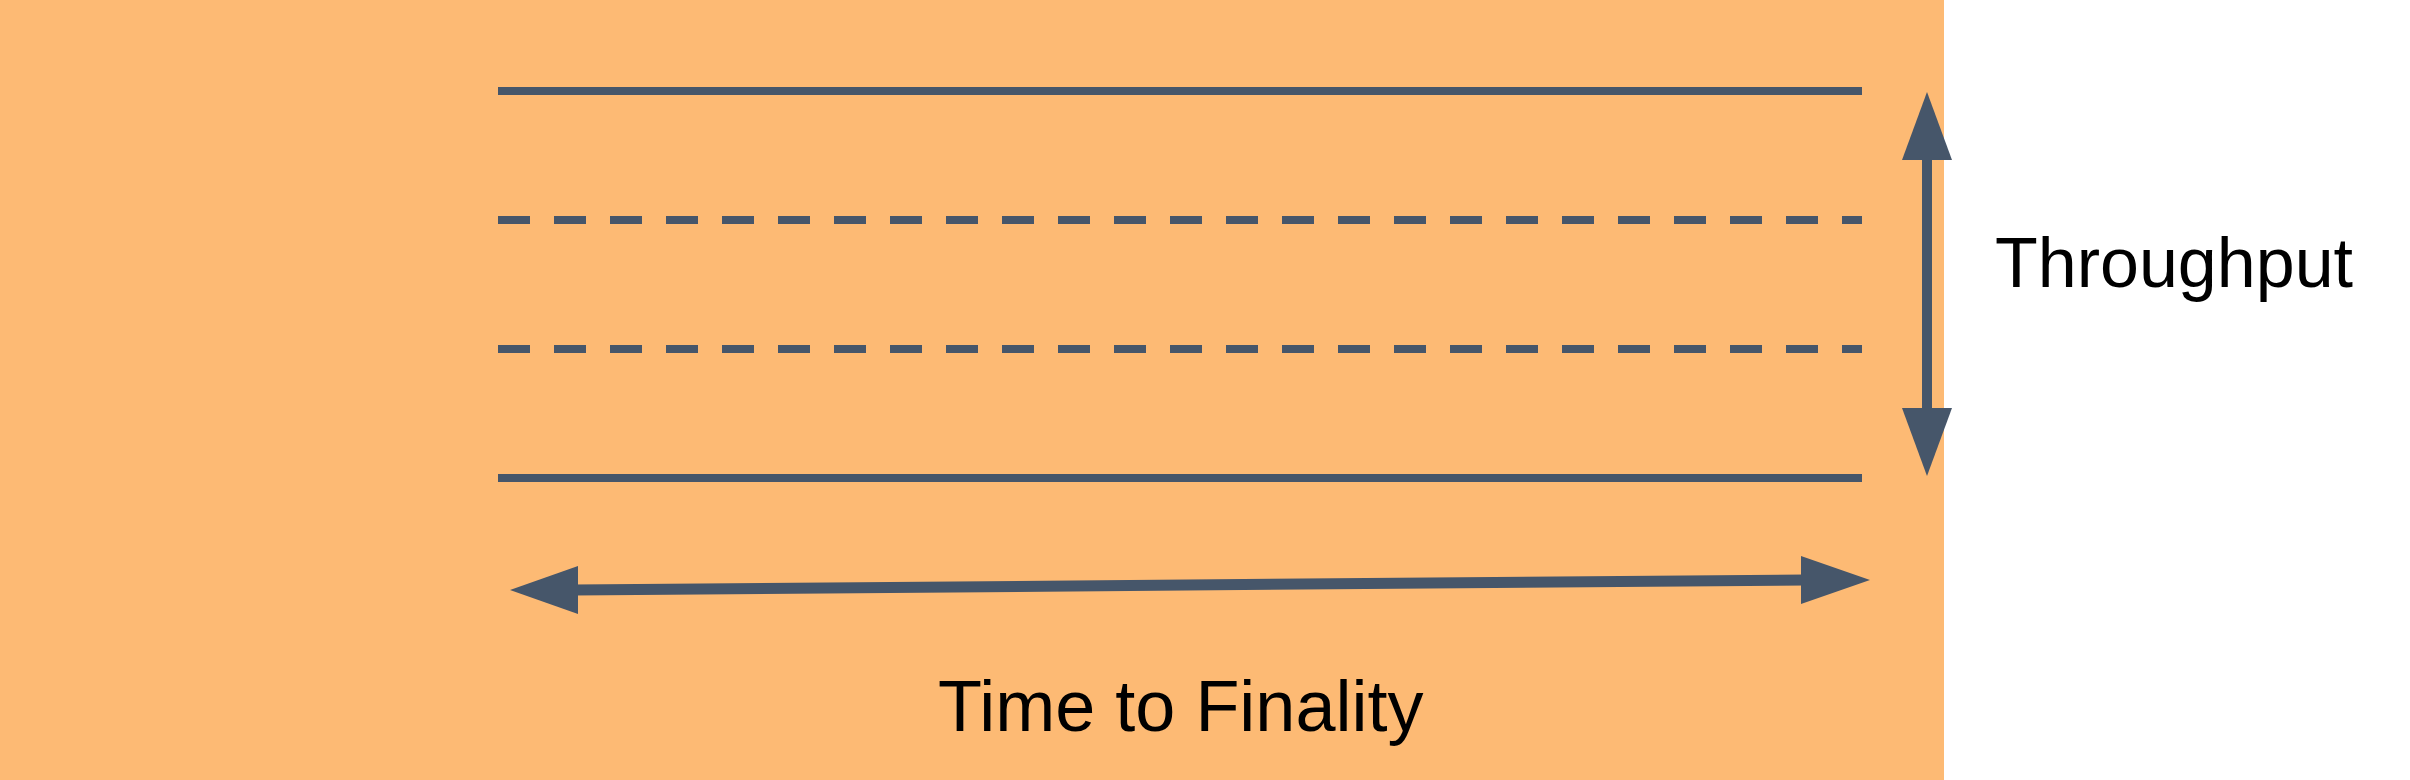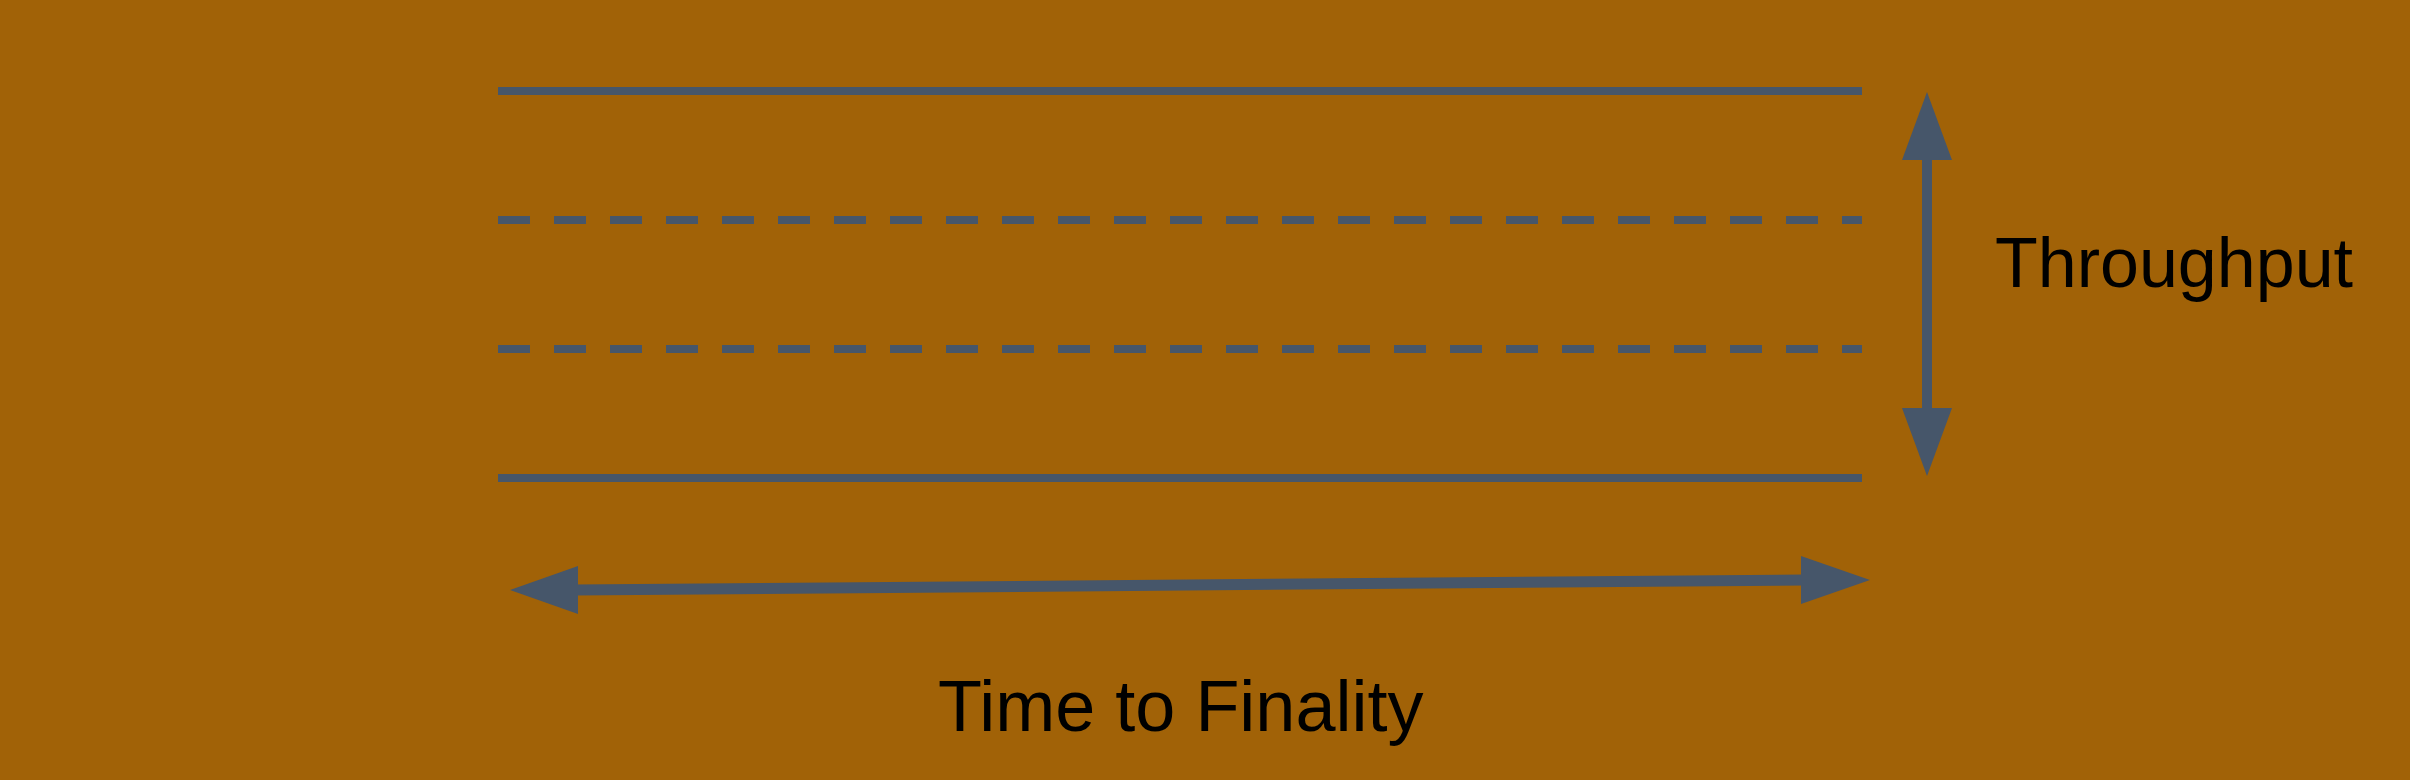--- a/index.html
+++ b/index.html
@@ -8,23 +8,23 @@
     background: #ffffff;
   }
   body {
     width: 2410px;
     height: 780px;
     overflow: hidden;
     font-family: "Liberation Sans", sans-serif;
   }
   .diagram-wrap {
     position: relative;
-    width: 2410px;
+    width: 1944px;
     height: 780px;
-    background: #a16207;
+    background: #fdba74;
     text-align: center;
   }
   svg.diagram {
     display: block;
     width: 2410px;
     height: 780px;
   }
   .band-line {
     fill: none;
     stroke-linecap: butt;

